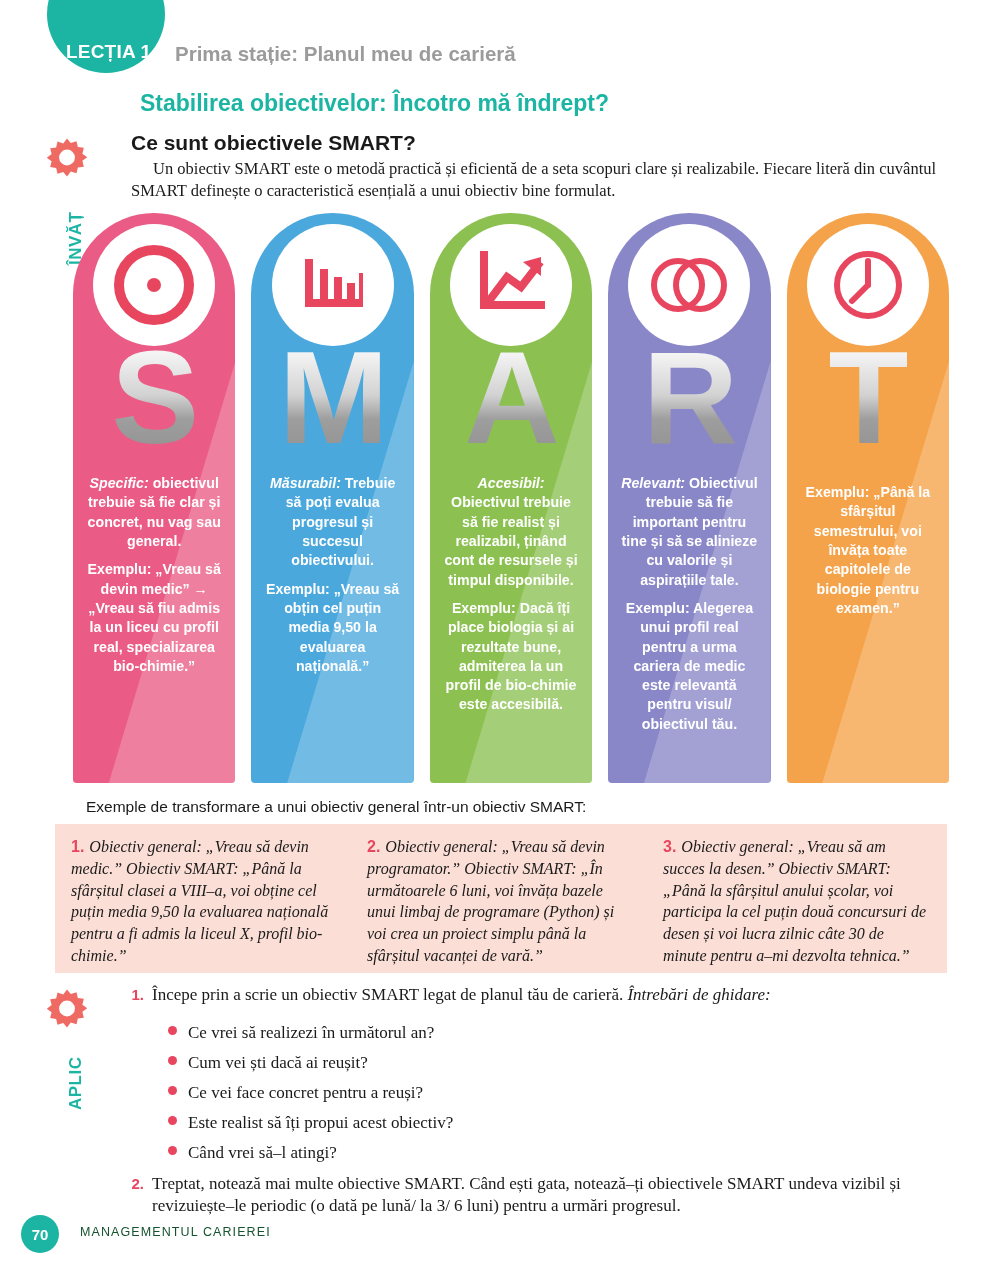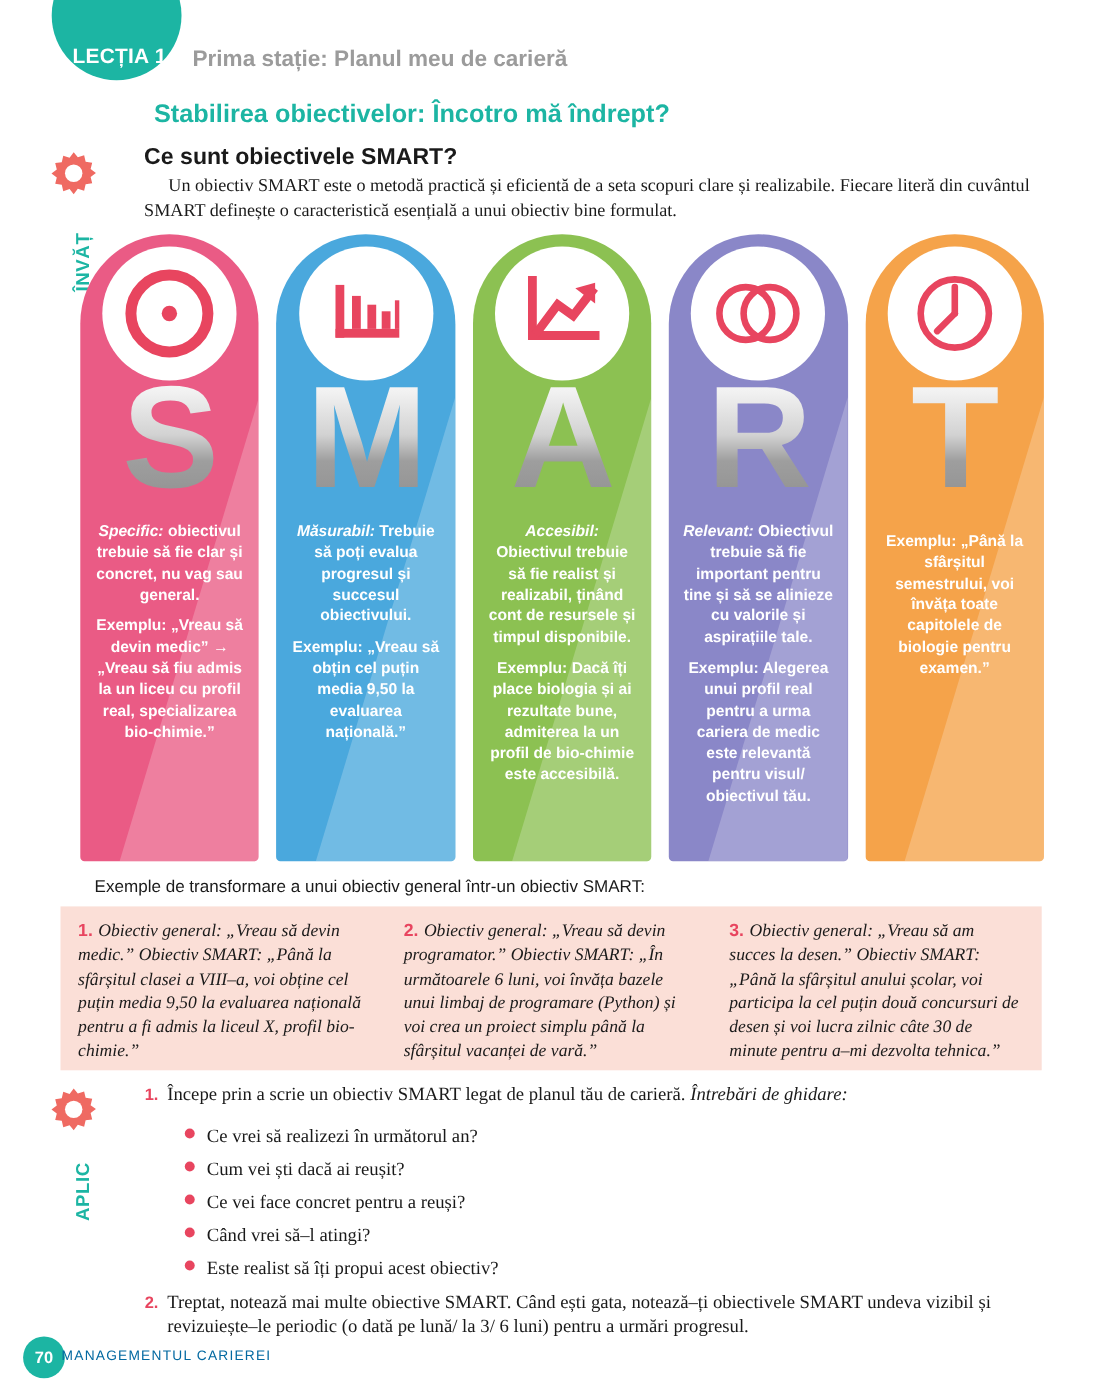--- a/index.html
+++ b/index.html
@@ -150,22 +150,22 @@
 
   
   .footer-badge {
     position: absolute; left: 21px; top: 1215px;
     width: 38px; height: 38px; border-radius: 19px;
     background: #1cb5a3; color: #fff;
     display: flex; align-items: center; justify-content: center;
     font-size: 15px; font-weight: bold;
   }
   .footer-text {
-    position: absolute; left: 56px; top: 1225px;
-    font-size: 12.5px; color: #0369a1; letter-spacing: 1.1px;
+    position: absolute; left: 80px; top: 1225px;
+    font-size: 12.5px; color: #14532d; letter-spacing: 1.1px;
   }
 </style>
 </head>
 <body>
 
 <div class="page">
 
   <div class="lesson-badge"></div>
   <div class="lesson-label">LECȚIA 1</div>
   <div class="lesson-title">Prima stație: Planul meu de carieră</div>
@@ -314,25 +314,25 @@
       <div class="bullet-row">
         <span class="dot"></span>
         <span>Cum vei ști dacă ai reușit?</span>
       </div>
       <div class="bullet-row">
         <span class="dot"></span>
         <span>Ce vei face concret pentru a reuși?</span>
       </div>
       <div class="bullet-row">
         <span class="dot"></span>
+        <span>Este realist să îți propui acest obiectiv?</span>
+      </div>
+      <div class="bullet-row">
+        <span class="dot"></span>
         <span>Când vrei să–l atingi?</span>
-      </div>
-      <div class="bullet-row">
-        <span class="dot"></span>
-        <span>Este realist să îți propui acest obiectiv?</span>
       </div>
     </div>
 
     <div class="apply-item apply-item2">
       <span class="num">2.</span>
       <span class="txt">Treptat, notează mai multe obiective SMART. Când ești gata, notează–ți obiectivele SMART undeva vizibil și revizuiește–le periodic (o dată pe lună/ la 3/ 6 luni) pentru a urmări progresul.</span>
     </div>
   </div>
 
   <div class="footer-badge">70</div>

